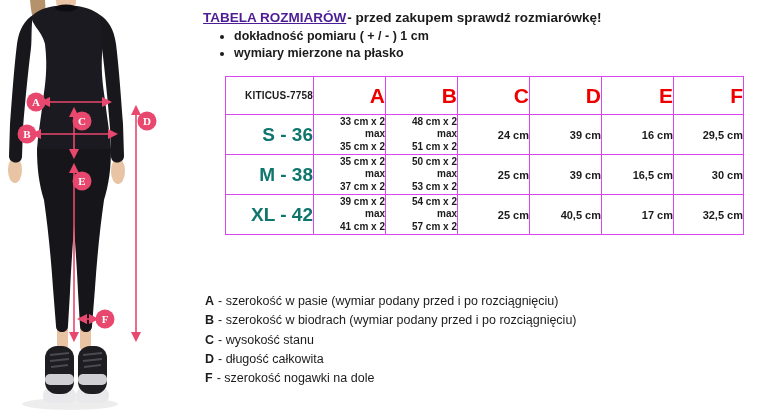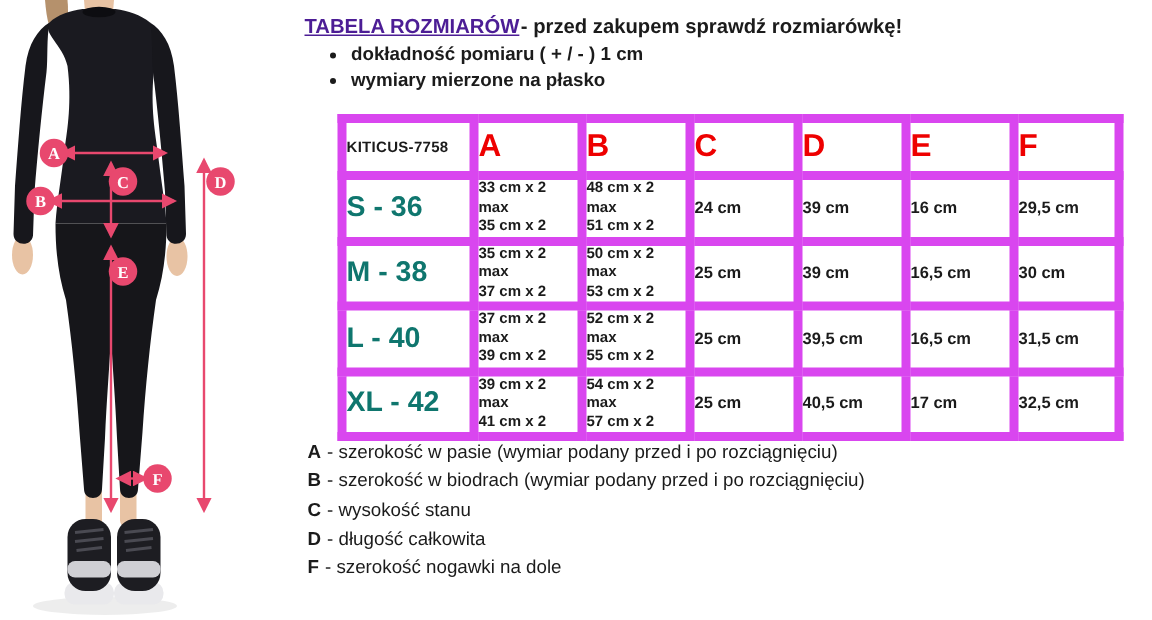--- a/index.html
+++ b/index.html
@@ -9,21 +9,21 @@
   }
   
   .photo { position:absolute; left:0; top:0; width:195px; height:413px; }
   
   .title { position:absolute; left:203px; top:10px; font-size:13.5px; font-weight:700; white-space:nowrap; }
   .title-red { color:#4c1d95; text-decoration:underline; margin-right:1px; }
   .bullets { position:absolute; left:221px; top:28px; margin:0; padding-left:13px; font-size:12.5px; font-weight:700; }
   .bullets li { line-height:17px; }
   
   .size-table { position:absolute; left:225px; top:76px; border-collapse:collapse; table-layout:fixed; background:#fff; }
-  .size-table td { border:6px solid #d946ef; text-align:left; vertical-align:middle; padding:0; overflow:hidden; }
+  .size-table td { border:1px solid #d946ef; text-align:right; vertical-align:middle; padding:0; overflow:hidden; }
   .size-table tr.head { height:38px; }
   .size-table tr.data { height:40px; }
   .code  { font-size:10px; font-weight:700; letter-spacing:.2px; }
   .colh  { font-size:21px; font-weight:700; color:#ee0000; }
   .size  { font-size:19px; font-weight:700; color:#0f766e; }
   .multi { font-size:10px; font-weight:700; line-height:12.5px; white-space:pre-line; }
   .single{ font-size:11px; font-weight:700; }
   
   .legend { position:absolute; left:205px; top:292px; font-size:12.5px; }
   .legend-line { line-height:19.3px; white-space:nowrap; }
@@ -161,33 +161,20 @@
 37 cm x 2</td>
         <td class="multi">50 cm x 2
 max
 53 cm x 2</td>
         <td class="single">25 cm</td>
         <td class="single">39 cm</td>
         <td class="single">16,5 cm</td>
         <td class="single">30 cm</td>
       </tr>
       <tr class="data">
-        <td class="size">L - 40</td>
-        <td class="multi">37 cm x 2
-max
-39 cm x 2</td>
-        <td class="multi">52 cm x 2
-max
-55 cm x 2</td>
-        <td class="single">25 cm</td>
-        <td class="single">39,5 cm</td>
-        <td class="single">16,5 cm</td>
-        <td class="single">31,5 cm</td>
-      </tr>
-      <tr class="data">
         <td class="size">XL - 42</td>
         <td class="multi">39 cm x 2
 max
 41 cm x 2</td>
         <td class="multi">54 cm x 2
 max
 57 cm x 2</td>
         <td class="single">25 cm</td>
         <td class="single">40,5 cm</td>
         <td class="single">17 cm</td>

